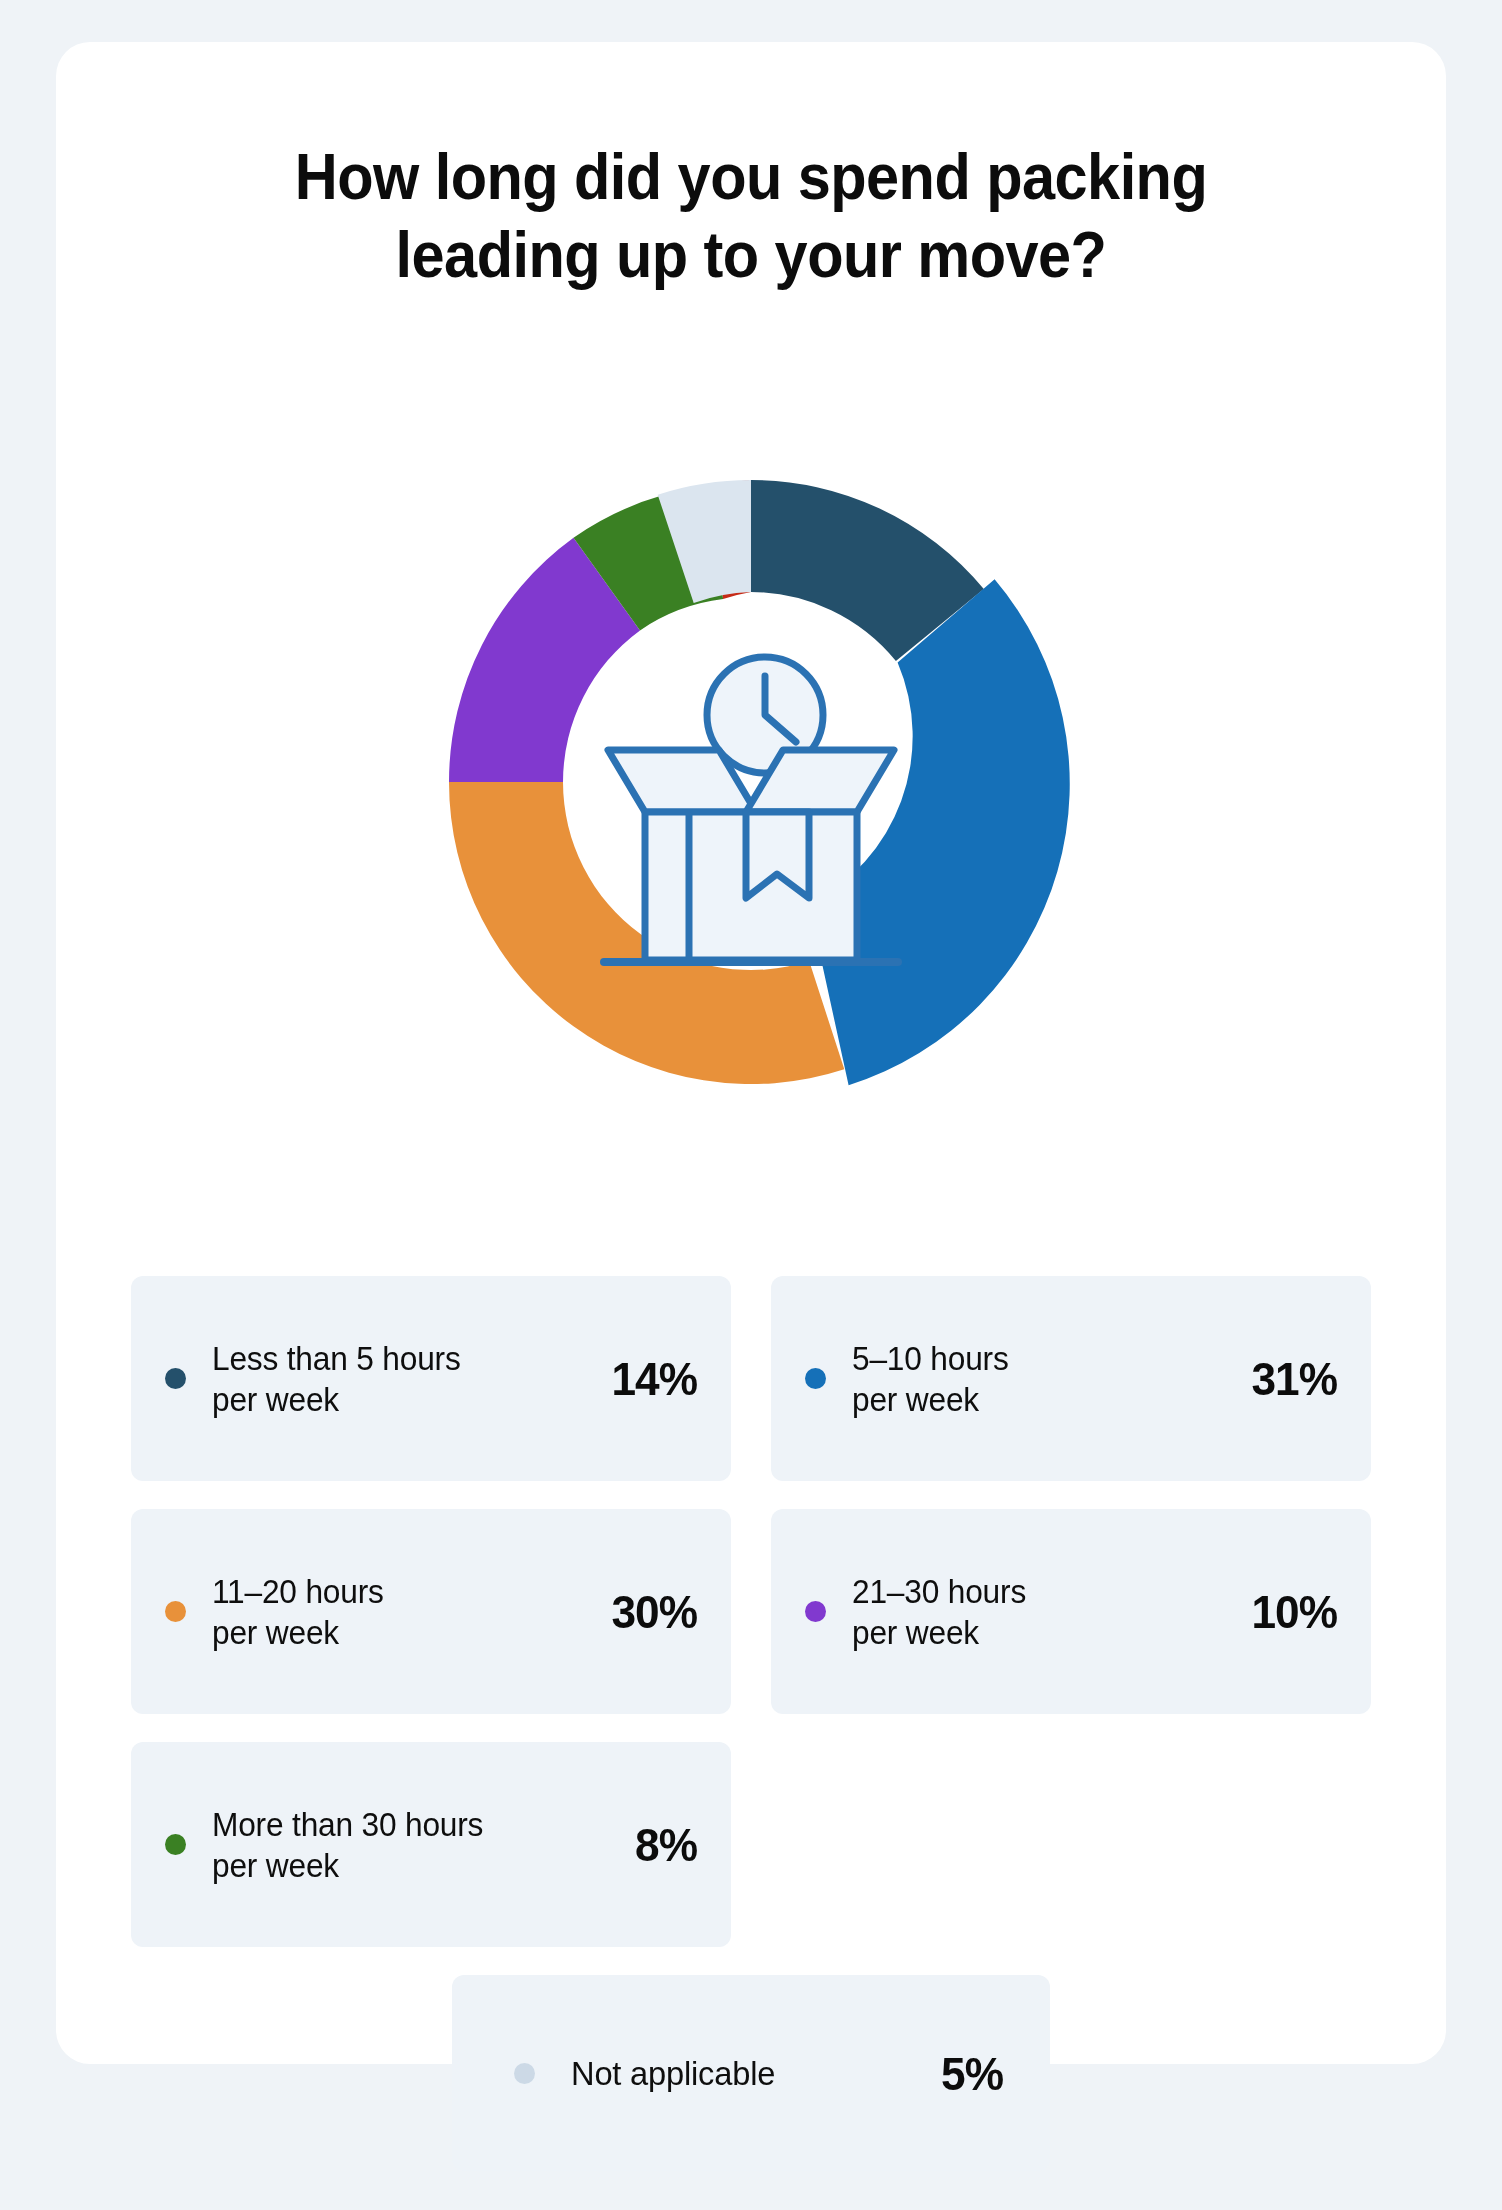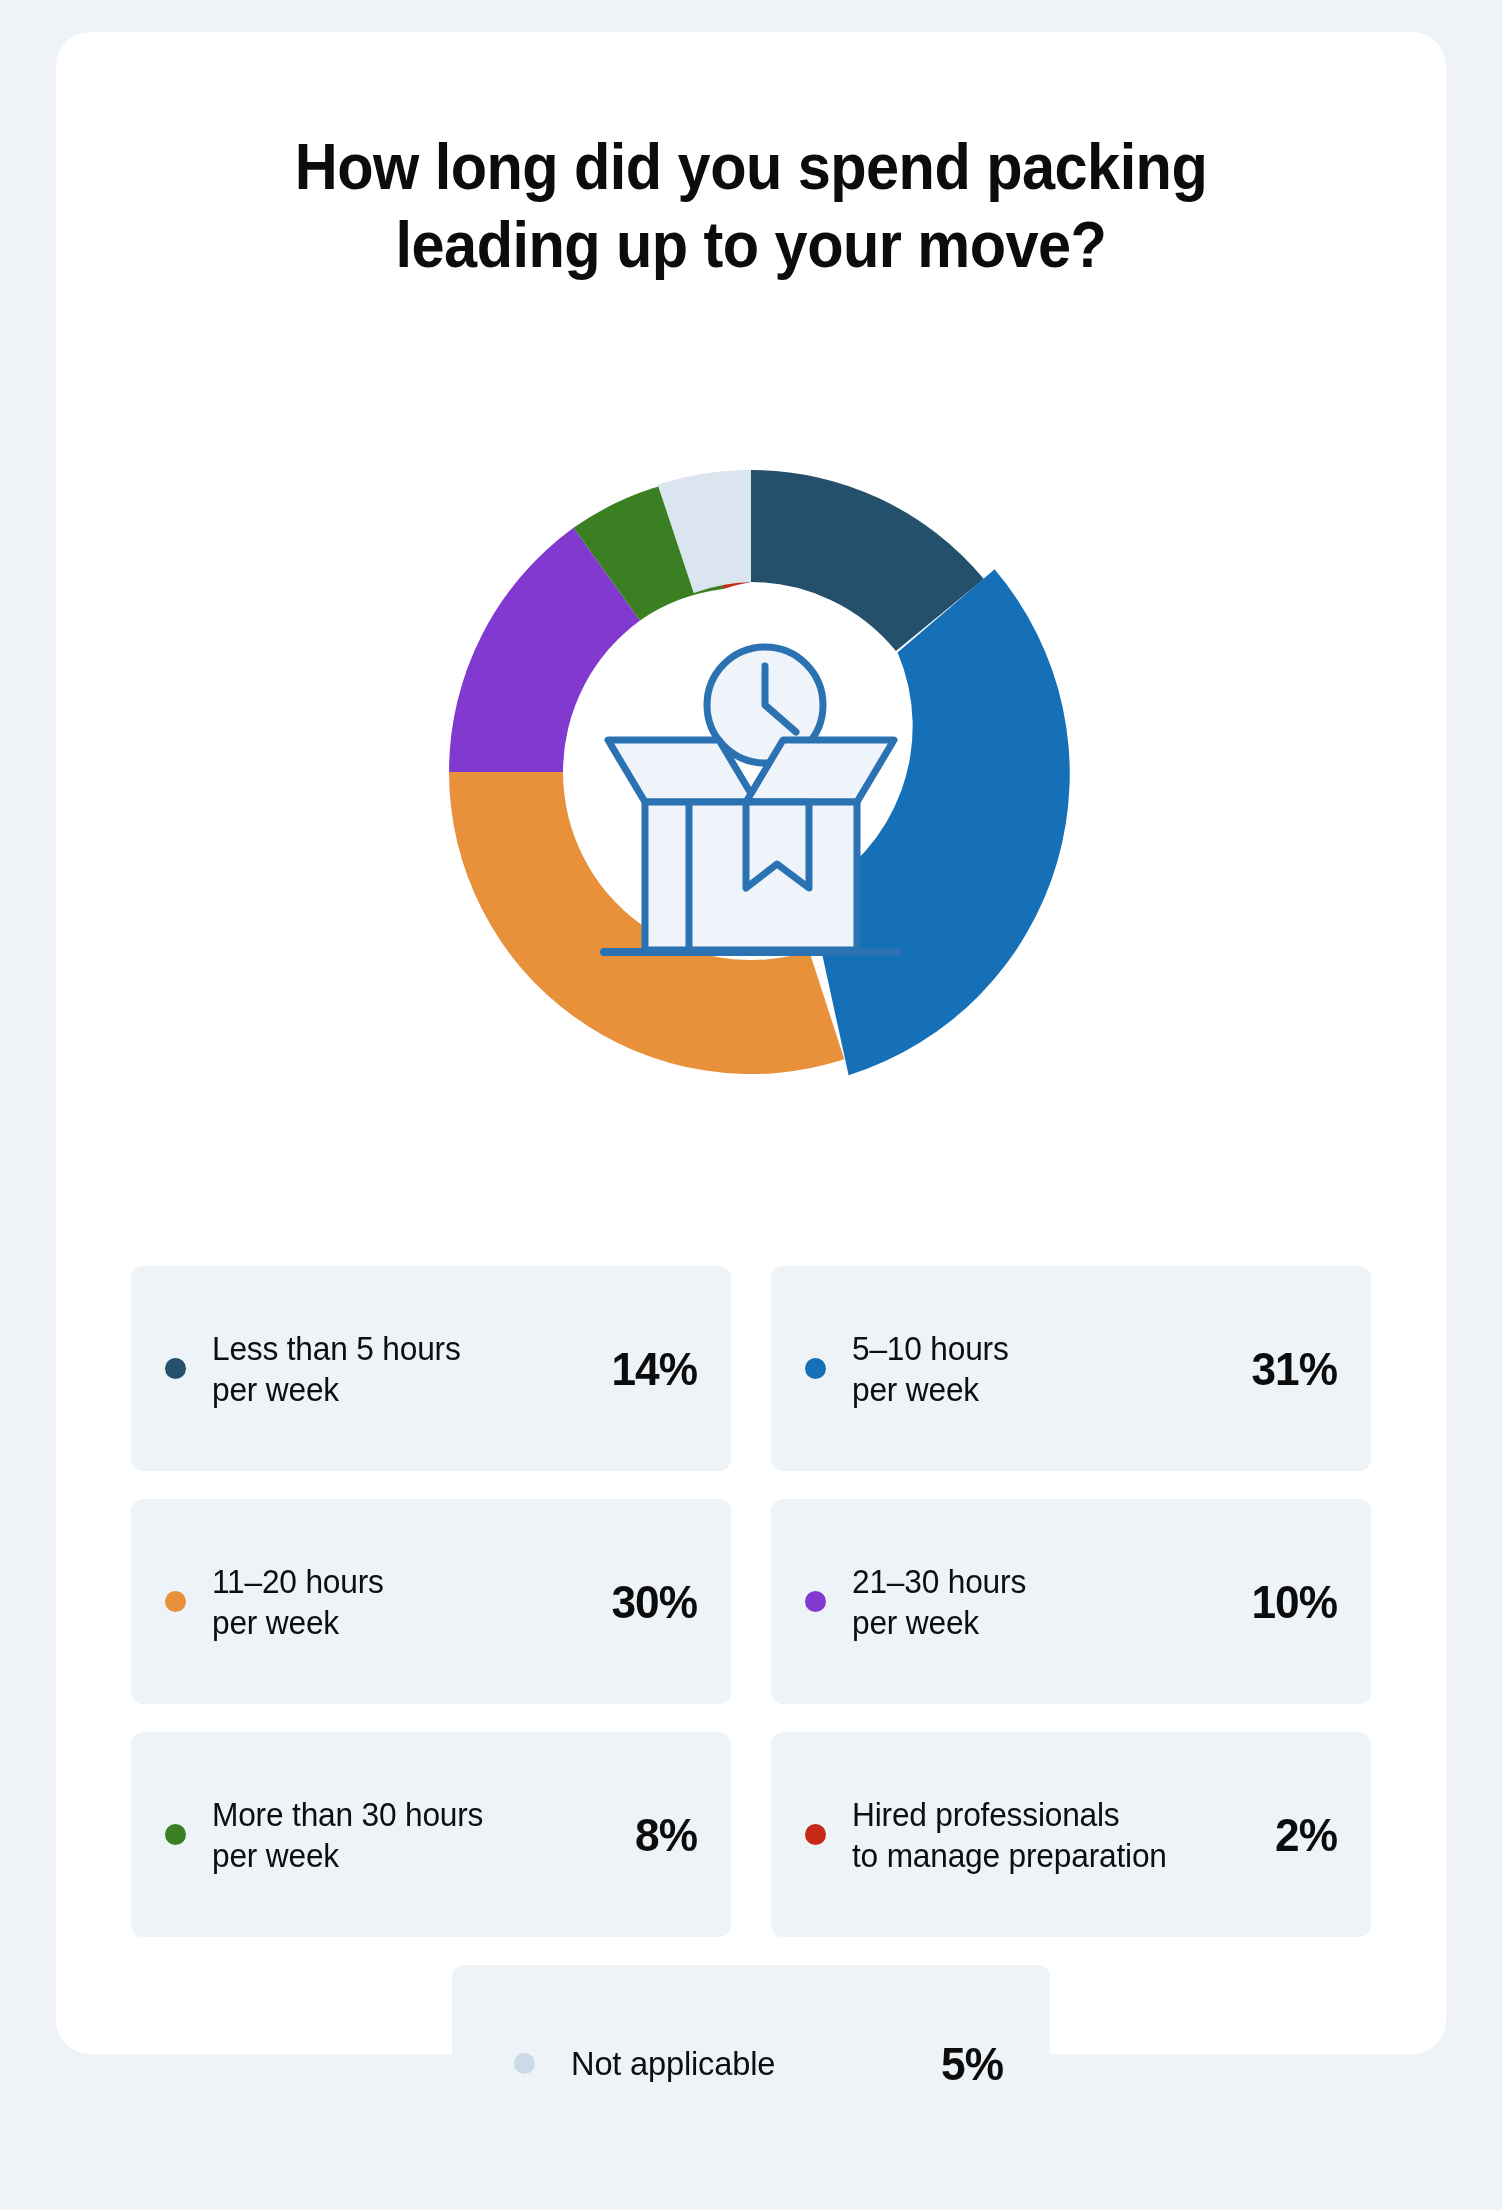--- a/index.html
+++ b/index.html
@@ -19,21 +19,21 @@
     position: relative;
     width: 1502px;
     height: 2210px;
     box-sizing: border-box;
   }
 
   
   .card {
     position: absolute;
     left: 56px;
-    top: 32px;
+    top: 42px;
     width: 1390px;
     height: 2022px;
     background: #ffffff;
     border-radius: 34px;
     box-sizing: border-box;
   }
 
   
   .title {
     position: absolute;
@@ -273,28 +273,20 @@
       <div class="legend-row">
         <div class="legend-card">
           <span class="legend-dot" style="background:#3a8023"></span>
           <span class="legend-label">
             <span class="l1">More than 30 hours</span>
             <span class="l2">per week</span>
           </span>
           <span class="legend-pct">8%</span>
         </div>
 
-        <div class="legend-card">
-          <span class="legend-dot" style="background:#c62a16"></span>
-          <span class="legend-label">
-            <span class="l1">Hired professionals</span>
-            <span class="l2">to manage preparation</span>
-          </span>
-          <span class="legend-pct">2%</span>
-        </div>
       </div>
 
       <div class="legend-row single">
         <div class="legend-card na">
           <span class="legend-dot" style="background:#ccd9e6"></span>
           <span class="legend-label">Not applicable</span>
           <span class="legend-pct">5%</span>
         </div>
       </div>
 

